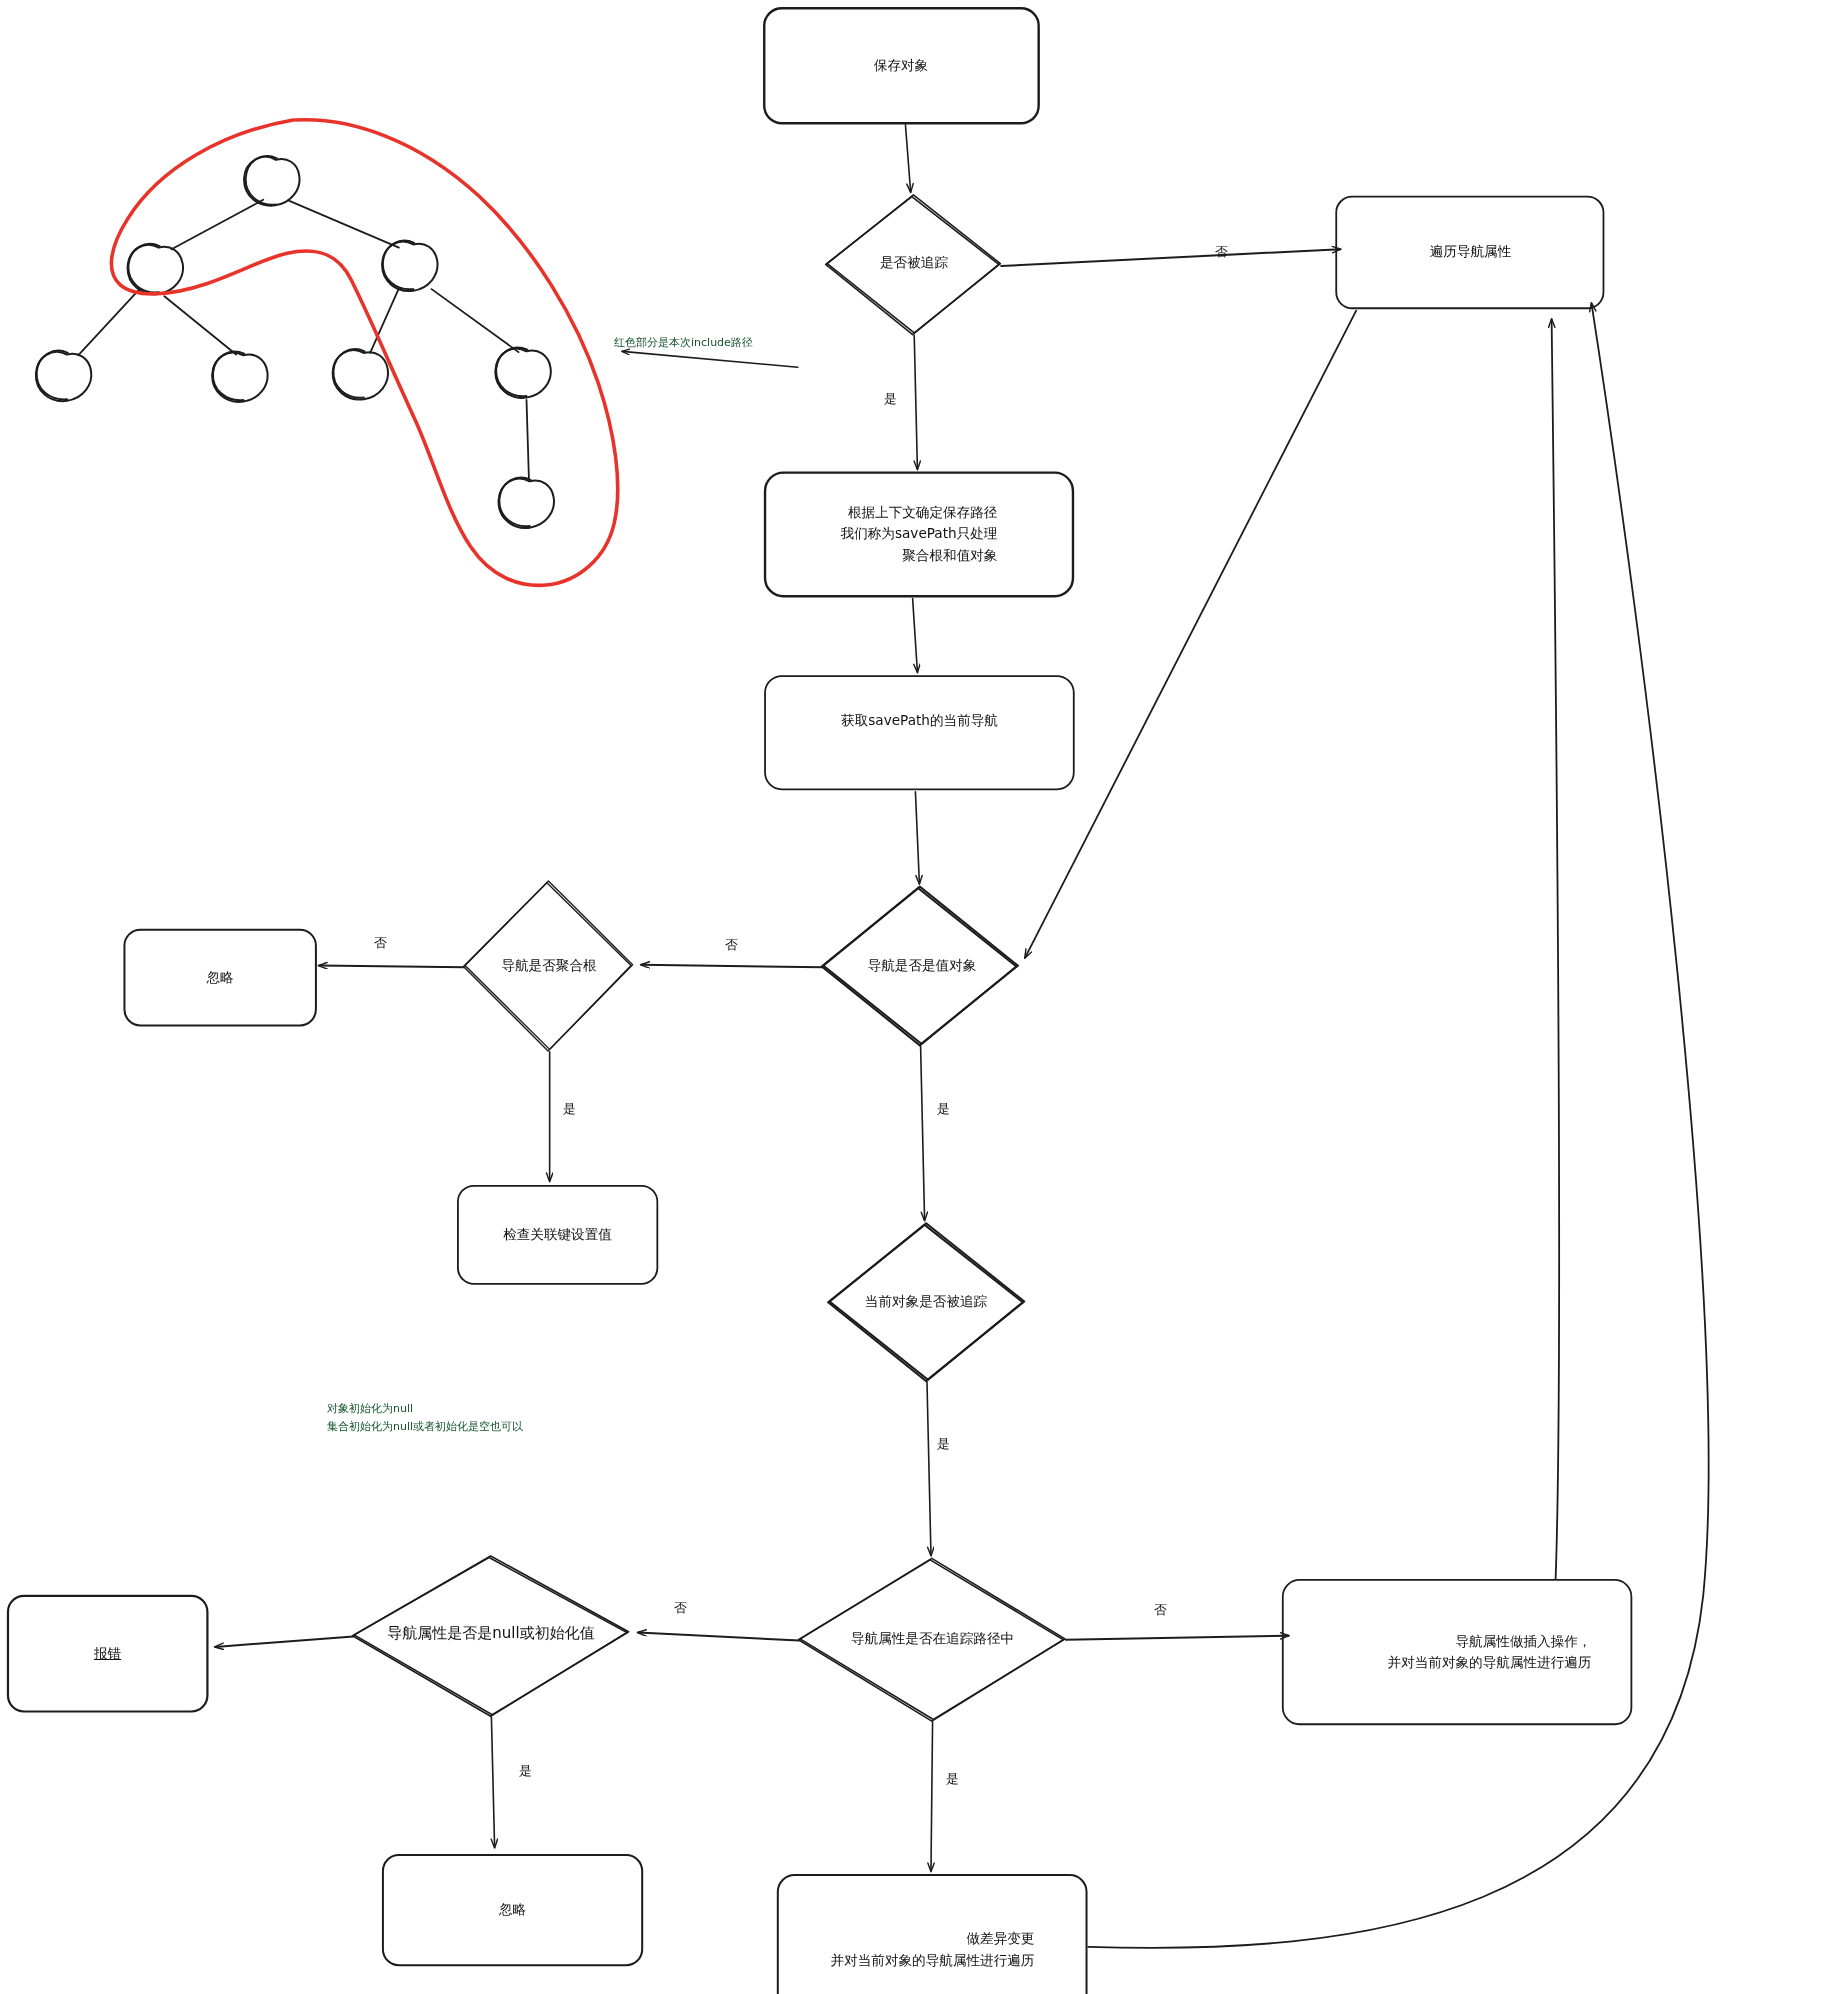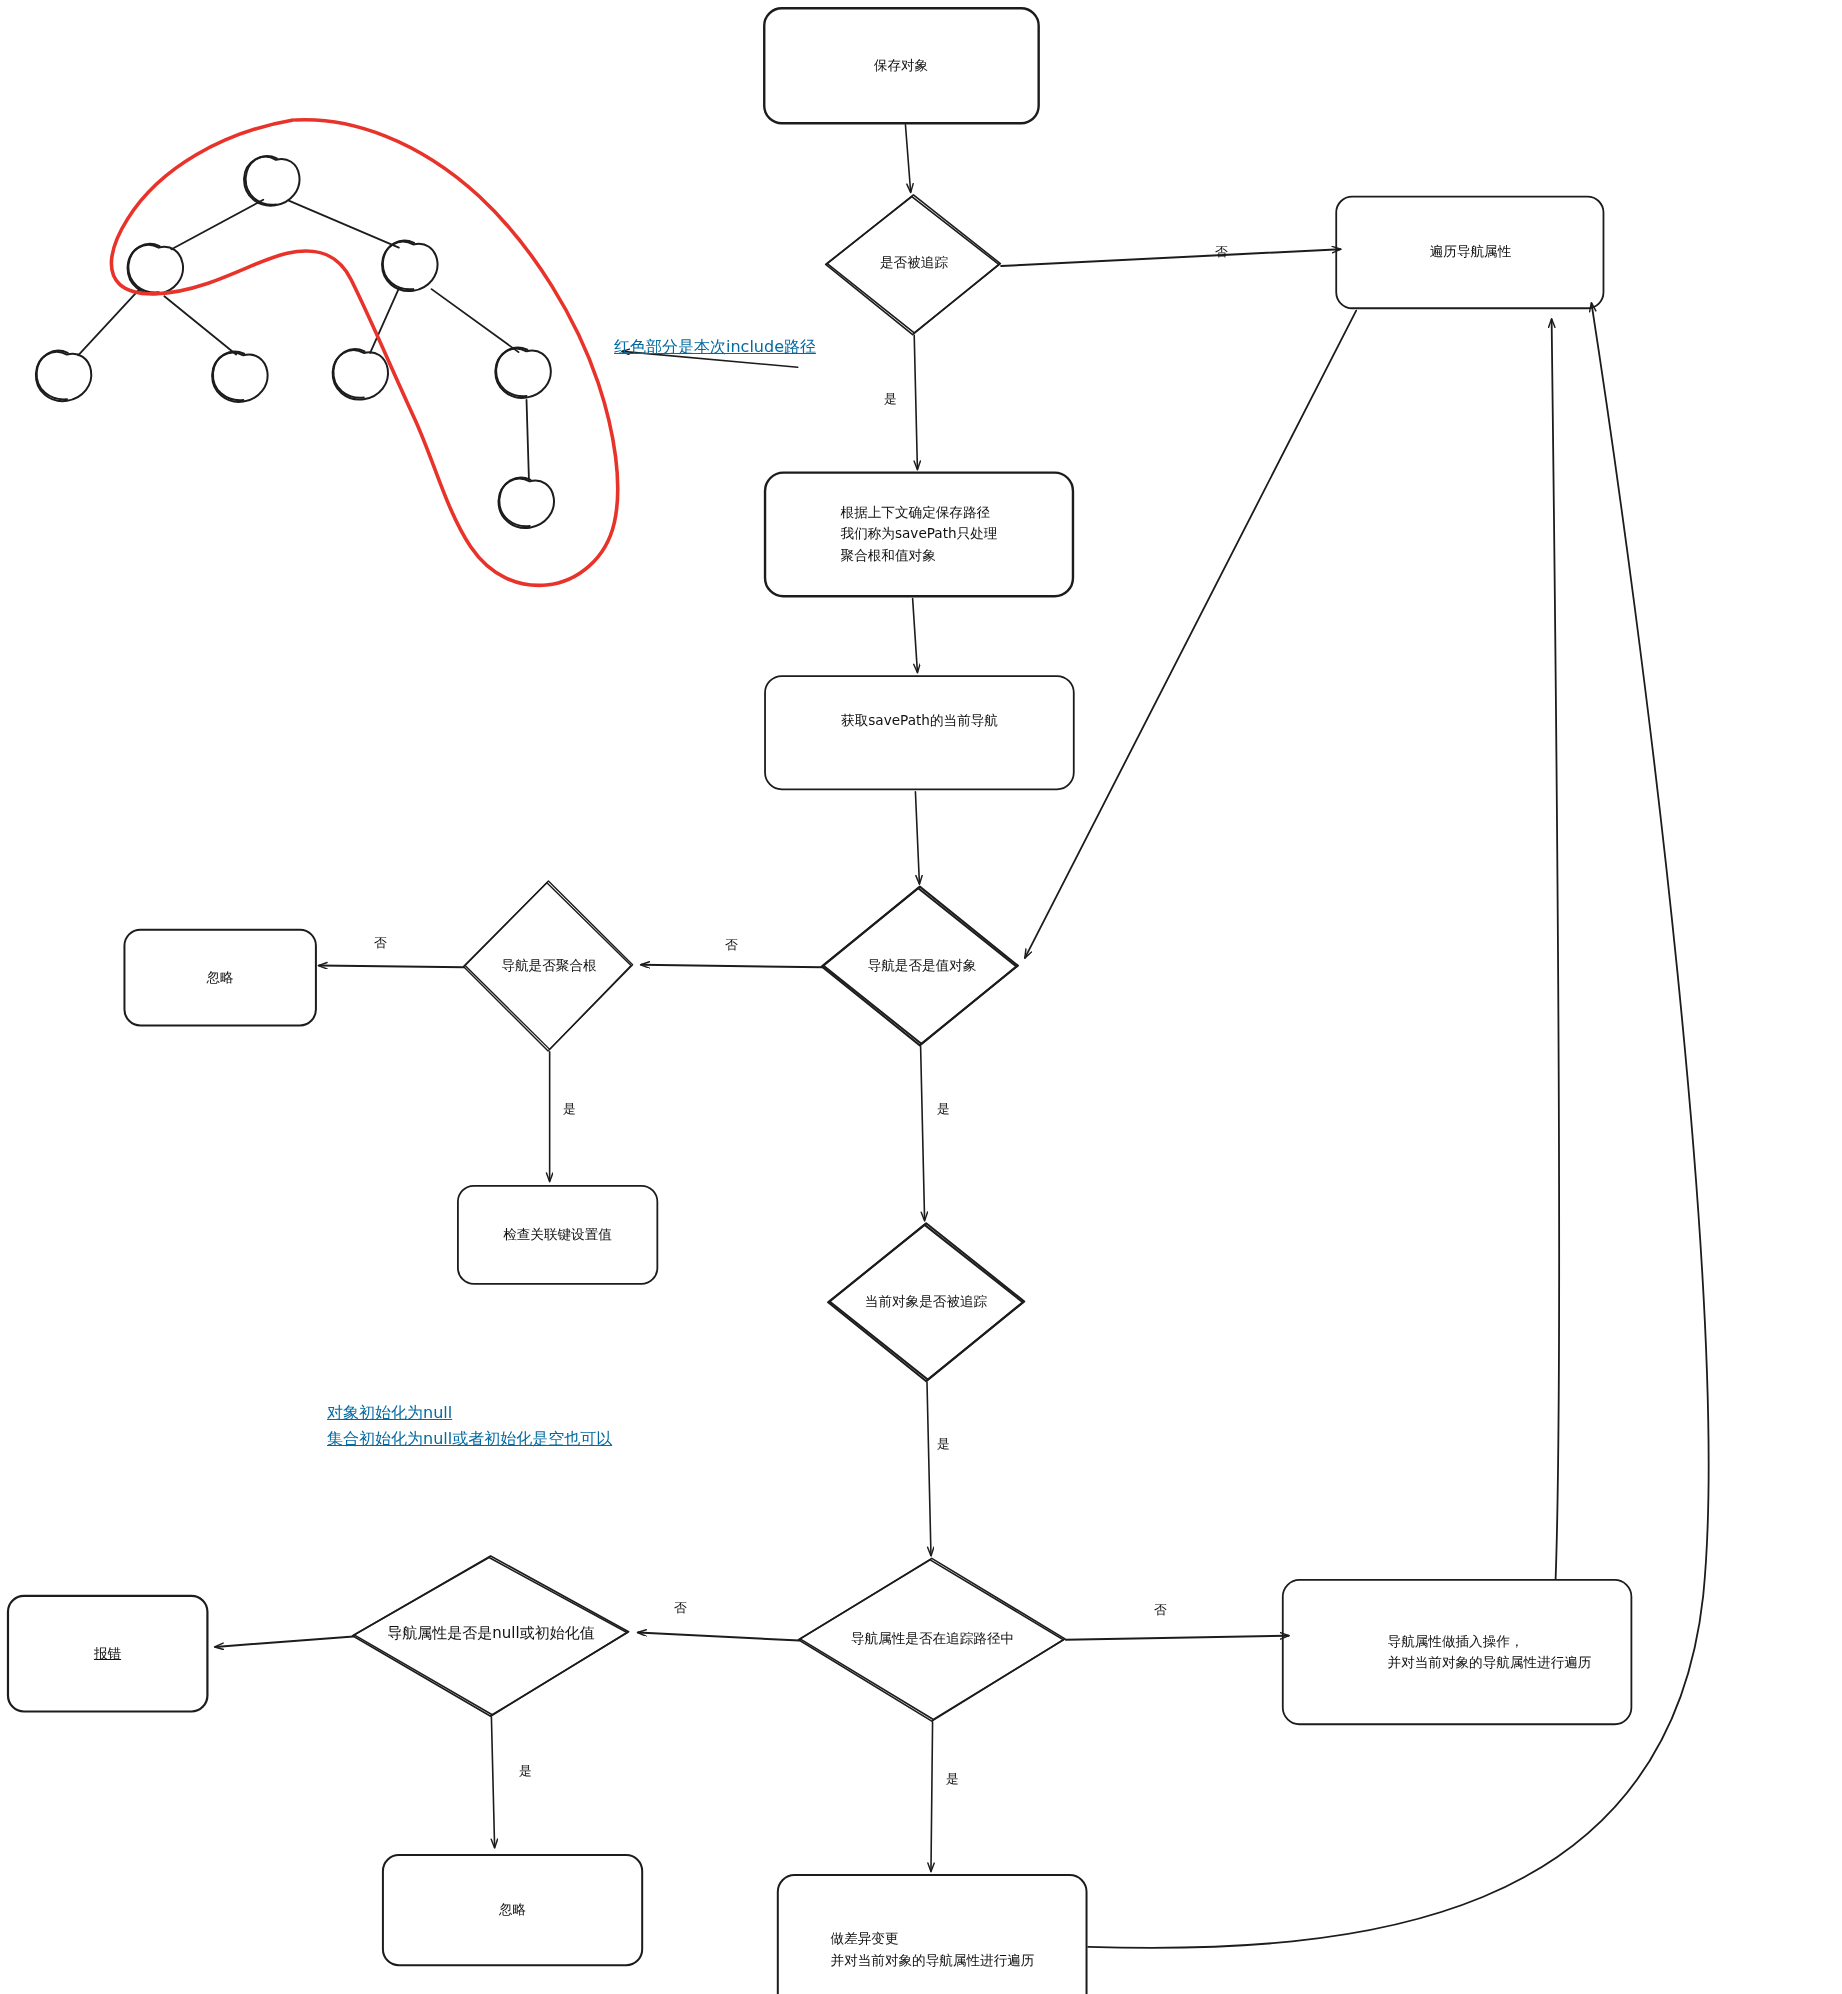--- a/index.html
+++ b/index.html
@@ -4,42 +4,41 @@
 <style>
   html,body{margin:0;padding:0;background:#ffffff;}
   body{font-family:"DejaVu Sans","Liberation Sans",sans-serif;}
   #stage{position:relative;width:1842px;height:2009px;background:#fff;overflow:hidden;}
   svg.layer{position:absolute;left:0;top:0;width:1842px;height:2009px;}
   .node-text{
     position:absolute;
     display:flex;
     align-items:center;
     justify-content:center;
-    text-align:left;
+    text-align:right;
     color:#111;
     font-family:"DejaVu Sans","Liberation Sans",sans-serif;
     font-size:13.6px;
     line-height:1.55;
     white-space:pre-line;
     pointer-events:none;
   }
   .edge-label{
     position:absolute;
     color:#111;
     font-size:12.8px;
     font-family:"DejaVu Sans","Liberation Sans",sans-serif;
   }
   .free-note{
     position:absolute;
-    color:#0369a1;
-    font-size:16px;
+    color:#14532d;
+    font-size:11px;
     line-height:1.6;
     white-space:pre-line;
     font-family:"DejaVu Sans","Liberation Sans",sans-serif;
-    text-decoration:underline;
   }
   .hit{position:absolute;}
 </style>
 </head>
 <body>
 
 <div id="stage">
 
   <svg class="layer" viewBox="0 0 4618 5035">
     <defs>

